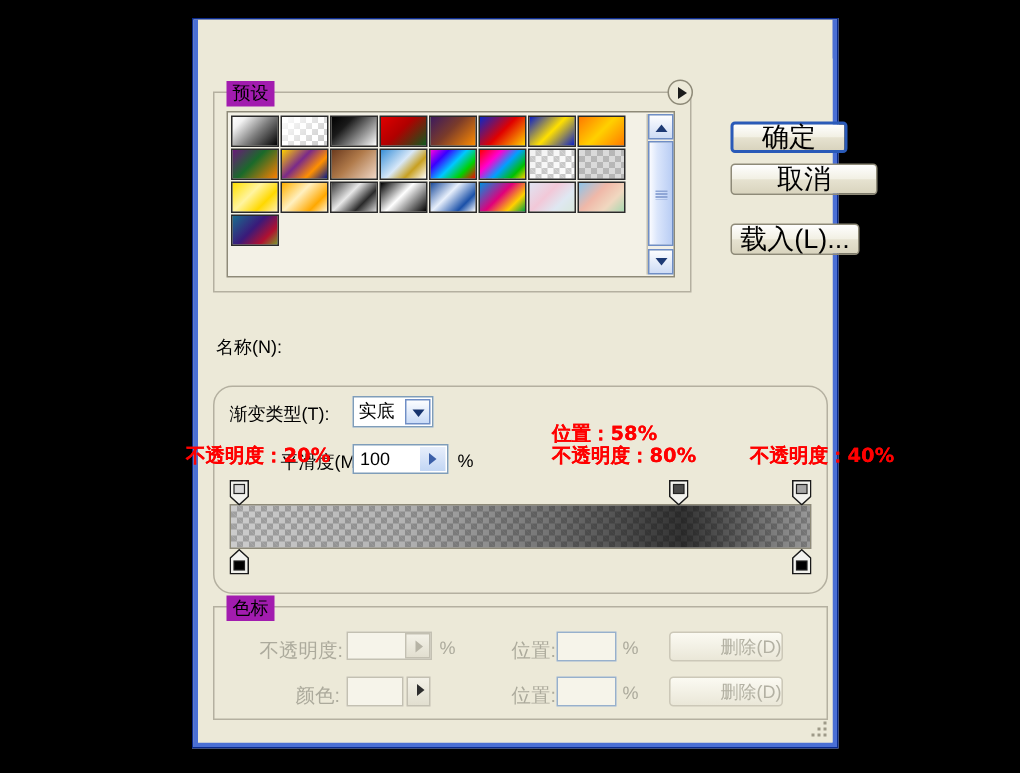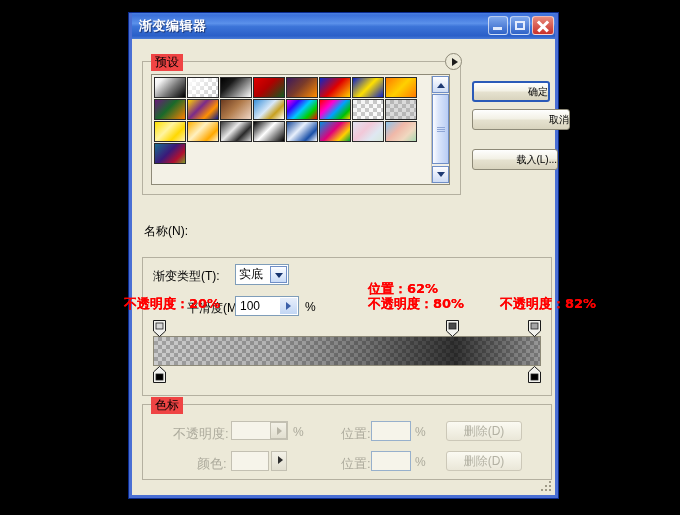--- a/index.html
+++ b/index.html
@@ -61,21 +61,21 @@
   .wb.close .x2{transform:rotate(-45deg);}
 
   .body{
     position:absolute;left:3px;top:26px;right:3px;bottom:3px;
     background:#ece9d8;
   }
 
   
   .group{position:absolute;border:1px solid #b4b0a0;border-top-color:#b4b0a0;}
   .group-title{
-    position:absolute;top:-8px;left:8px;background:#ef4444;
+    position:absolute;top:-8px;left:8px;background:#a21caf;
     padding:0 4px;font-size:12px;color:#000;
   }
 
   
   .presets-group{left:10px;top:22px;width:317px;height:132px;}
   .presets-arrow{
     position:absolute;right:-2px;top:-9px;width:17px;height:17px;border-radius:50%;
     background:#ece9d8;border:1px solid #8e8a78;box-sizing:border-box;
   }
   .presets-arrow::after{
@@ -122,41 +122,42 @@
   }
   .sb-thumb::after{
     content:"";position:absolute;left:4px;top:32px;width:8px;height:6px;
     background:repeating-linear-gradient(180deg,#8fa6d6 0 1px,transparent 1px 2px);
   }
 
   
   .btn{
     position:absolute;background:linear-gradient(180deg,#fefefe 0%,#f2f0e4 48%,#e6e2d0 52%,#d9d4be 100%);
     border:1px solid #8e8a78;border-radius:3px;
-    font-size:10px;color:#000;text-align:right;line-height:19px;
+    font-size:18px;color:#000;text-align:center;line-height:19px;
     box-sizing:border-box;
+    margin-left:15px;
   }
   .btn.default{border:2px solid #2a5ab8;line-height:17px;}
   .btn-ok{left:340px;top:42px;width:78px;height:21px;}
   .btn-cancel{left:340px;top:70px;width:98px;height:21px;}
   .btn-load{left:340px;top:110px;width:86px;height:21px;}
   .btn-save{left:340px;top:138px;width:78px;height:21px;}
   .btn-new{left:340px;top:180px;width:78px;height:21px;}
 
   
   .name-label{position:absolute;left:12px;top:184px;font-size:12px;}
   .name-input{
     position:absolute;left:66px;top:180px;width:258px;height:20px;
     background:#fff;border:1px solid #7f9db9;box-sizing:border-box;
     font-size:12px;font-family:"Liberation Sans",sans-serif;color:#000;
     padding:2px 4px;line-height:15px;
   }
 
   
-  .grad-group{left:10px;top:218px;width:408px;height:137px;}
+  .grad-group{left:10px;top:218px;width:408px;height:137px;border-radius:13px;}
   .gt-label{position:absolute;left:10px;top:10px;font-size:12px;}
   .gt-select{
     position:absolute;left:92px;top:6px;width:54px;height:21px;
     background:#fff;border:1px solid #7f9db9;box-sizing:border-box;
     font-size:12px;padding:2px 3px;line-height:15px;
   }
   .gt-select .arrow{
     position:absolute;right:1px;top:1px;width:17px;height:17px;
     background:linear-gradient(180deg,#fcfdff,#c9dbf7);
     border:1px solid #6f8ec6;box-sizing:border-box;
@@ -200,21 +201,21 @@
   
   .cs-group{left:10px;top:365px;width:408px;height:74px;}
   .cs-lbl{position:absolute;font-size:13px;color:#acaa9c;}
   .cs-box{
     position:absolute;background:#f6f4ea;border:1px solid #c3c0b2;box-sizing:border-box;
   }
   .cs-box.blue{border:1px solid #97b0cc;}
   .cs-btn{
     position:absolute;background:linear-gradient(180deg,#fbfaf2,#eae7d8);
     border:1px solid #ccc8b8;border-radius:3px;
-    font-size:12px;color:#b3b1a3;text-align:center;line-height:19px;box-sizing:border-box;
+    font-size:12px;color:#b3b1a3;text-align:right;line-height:19px;box-sizing:border-box;
   }
   .cs-arrow{
     position:absolute;width:17px;height:17px;
     background:linear-gradient(180deg,#f3f1e7,#e2dfd0);
     border:1px solid #c3c0b2;box-sizing:border-box;
   }
   .cs-arrow::after{
     content:"";position:absolute;left:6px;top:4px;
     border-top:4px solid transparent;border-bottom:4px solid transparent;
     border-left:5px solid #b6b3a5;
@@ -233,31 +234,20 @@
     text-shadow:0 0 0 #ff0000;
   }
 </style>
 </head>
 <body>
 
 <div class="root">
 
   <div class="dialog">
 
-    <div class="titlebar">
-      <div class="title-text">渐变编辑器</div>
-      <div class="win-btns">
-        <div class="wb min"></div>
-        <div class="wb max"></div>
-        <div class="wb close">
-          <span class="x1"></span>
-            <span class="x2"></span>
-        </div>
-      </div>
-    </div>
 
     <div class="win-frame"></div>
 
     <div class="body">
 
       <div class="group presets-group">
         <div class="group-title">预设</div>
         <div class="presets-arrow"></div>
         <div class="presets-inner">
           <div class="preset-grid" id="preset-grid">
@@ -378,18 +368,18 @@
         <i style="right:0;bottom:4px;"></i>
           <i style="right:4px;bottom:4px;"></i>
         <i style="right:0;bottom:8px;"></i>
       </div>
 
     </div>
   </div>
 
   <div id="annotations">
       <div class="anno" style="left: 124px; top: 295px;">不透明度：20%</div>
-      <div class="anno" style="left: 368px; top: 280px;">位置：62%</div>
+      <div class="anno" style="left: 368px; top: 280px;">位置：58%</div>
       <div class="anno" style="left: 368px; top: 295px;">不透明度：80%</div>
-      <div class="anno" style="left: 500px; top: 295px;">不透明度：82%</div>
+      <div class="anno" style="left: 500px; top: 295px;">不透明度：40%</div>
     </div>
 
 </div>
 
 </body></html>

